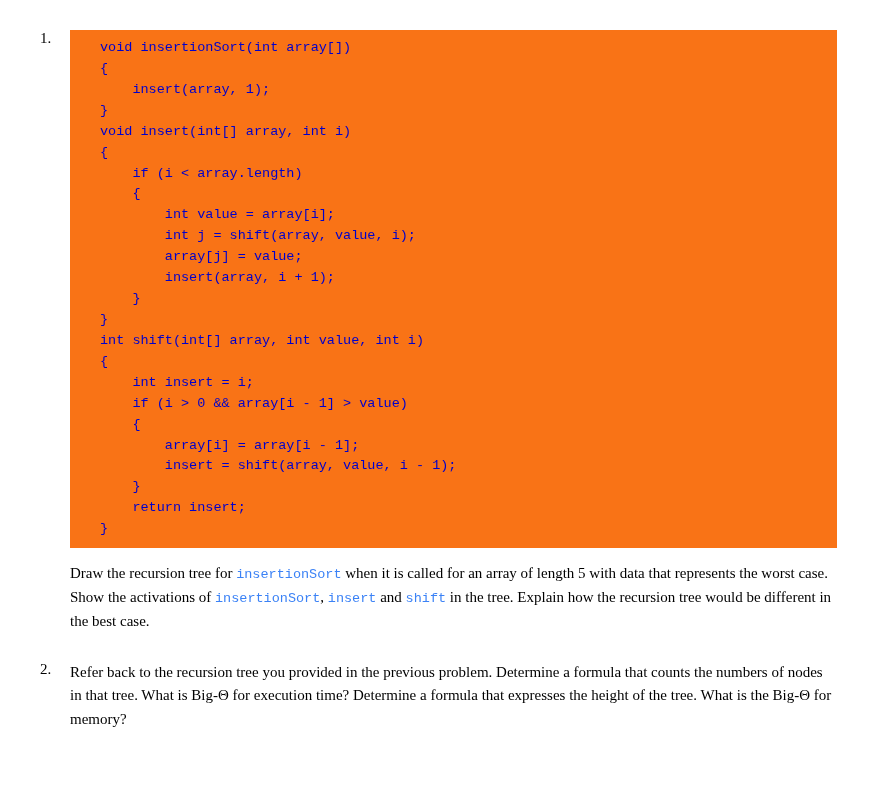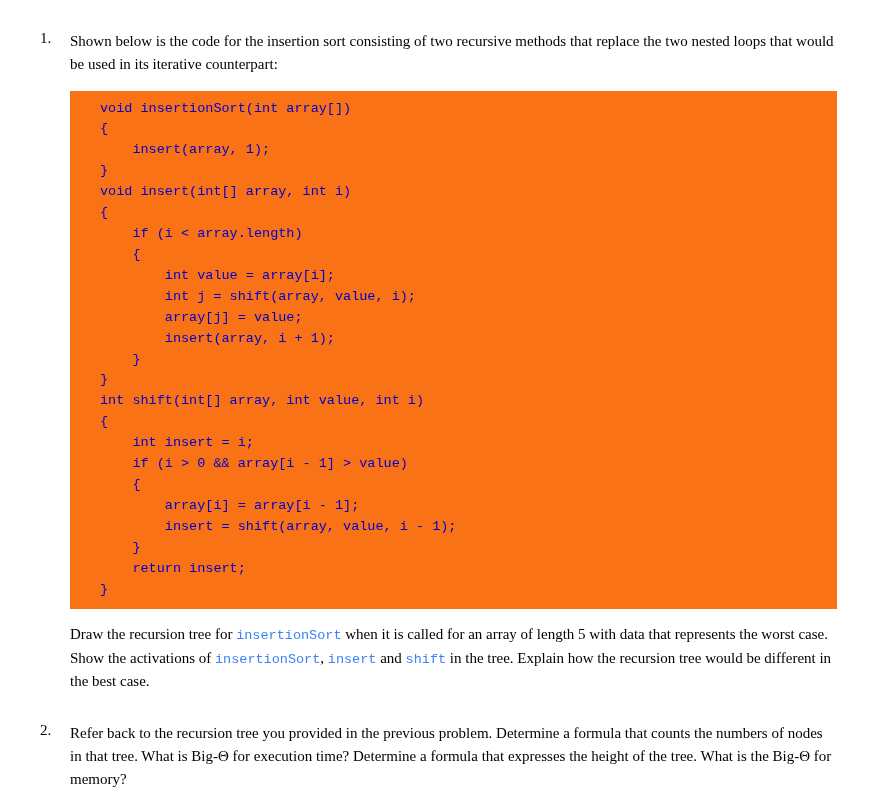--- a/index.html
+++ b/index.html
@@ -66,21 +66,20 @@
     }
   </style>
 </head>
 <body>
 
 <ol class="question-list">
 
   <li class="question-item">
     <span class="question-number">1.</span>
     <div class="question-content">
-      <p class="question-text">Shown below is the code for the insertion sort consisting of two recursive methods that replace the two nested loops that would be used in its iterative counterpart:</p>
       <div class="code-block">void insertionSort(int array[])
 {
     insert(array, 1);
 }
 void insert(int[] array, int i)
 {
     if (i &lt; array.length)
     {
         int value = array[i];
         int j = shift(array, value, i);

